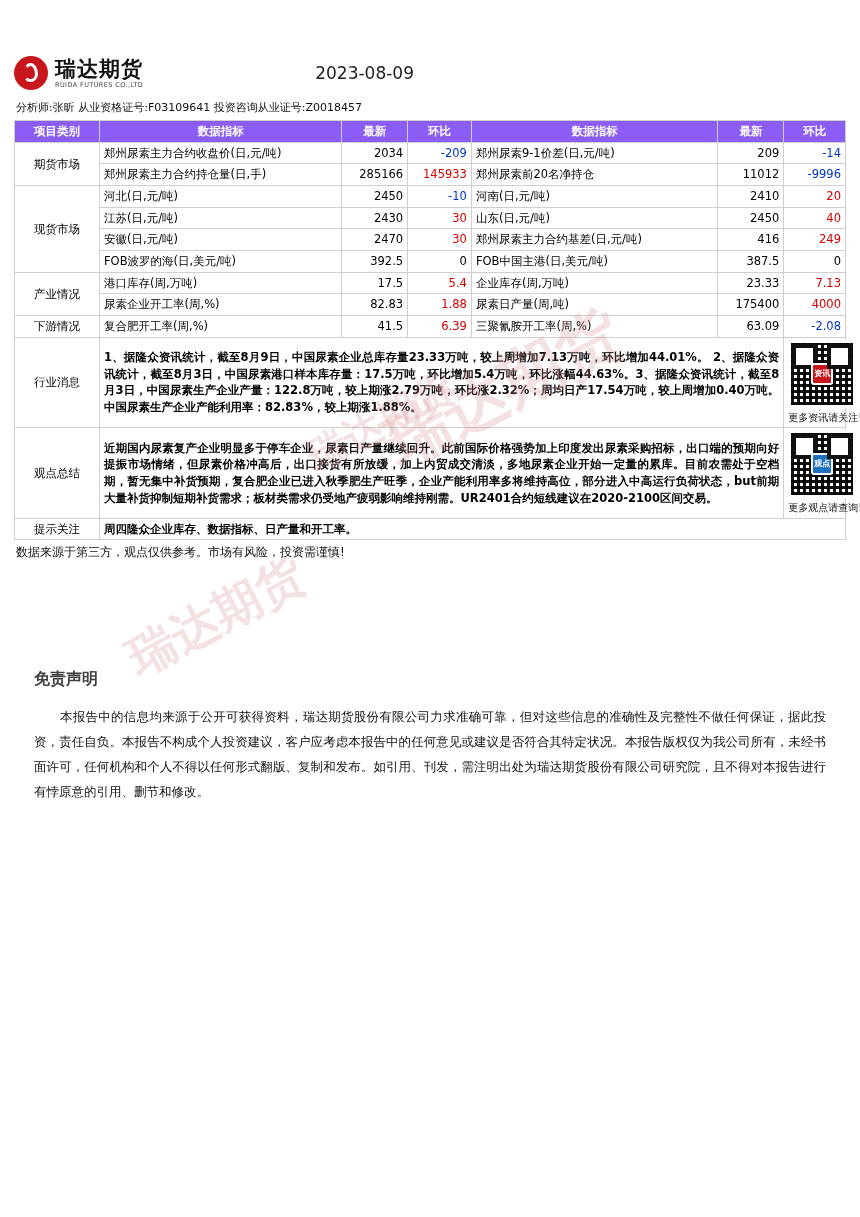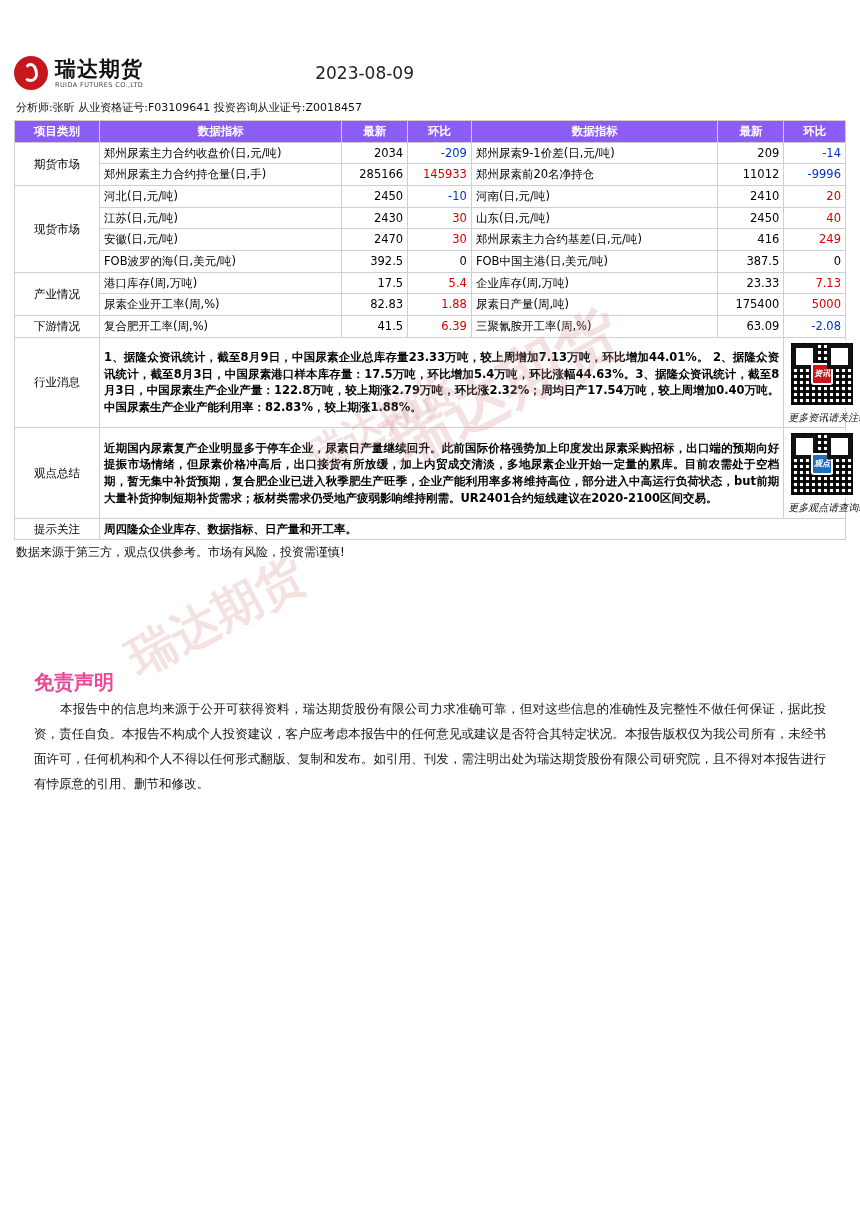--- a/index.html
+++ b/index.html
@@ -51,21 +51,21 @@
   }
   .cat{text-align:center;font-size:11.5px;}
   .ind{text-align:left;padding-left:4px;}
   .num{text-align:right;padding-right:5px;}
   .pos{color:#d40000;}
   .neg{color:#0033cc;}
   .zero{color:#000;}
 
   
   .blocktext{font-size:11.5px;line-height:1.85;text-align:justify;padding:6px 8px;font-weight:bold;}
-  .qr-cell{text-align:center;vertical-align:middle;padding:4px;font-style:italic;}
+  .qr-cell{text-align:center;vertical-align:middle;padding:4px;}
   .qr{
     width:62px;height:62px;margin:0 auto 2px auto;position:relative;
     background:
       repeating-linear-gradient(0deg,#111 0 3px,#fff 3px 6px),
       repeating-linear-gradient(90deg,#111 0 3px,#fff 3px 6px);
     background-blend-mode:multiply;
     border:3px solid #fff;
     box-sizing:content-box;
   }
   .qr:before,.qr:after{
@@ -78,21 +78,21 @@
     width:18px;height:18px;border-radius:3px;background:#c8161d;border:2px solid #fff;
     display:flex;align-items:center;justify-content:center;color:#fff;font-size:8px;font-weight:bold;
   }
   .qr-center.blue{background:#1f6fbf;}
   .qr-cap{font-size:10px;color:#111;margin-top:3px;white-space:nowrap;}
 
   .footnote{font-size:12px;padding:4px 2px 0 2px;color:#111;}
 
   
   .disc-wrap{margin:108px 34px 0 34px;}
-  .disc-title{font-size:20px;font-weight:bold;color:#ec4899;margin-bottom:0;}
+  .disc-title{font-size:16px;font-weight:bold;color:#404040;margin-bottom:14px;}
   .disc-body{font-size:12.5px;line-height:2.0;text-align:justify;text-indent:26px;color:#111;}
 
   
   .wm{
     position:absolute;pointer-events:none;user-select:none;
     color:rgba(214,150,150,.28);font-weight:bold;
     transform:rotate(-28deg);white-space:nowrap;
   }
   .wm1{left:375px;top:345px;font-size:64px;}
   .wm2{left:300px;top:395px;font-size:40px;}
@@ -205,21 +205,21 @@
           <td class="ind">企业库存(周,万吨)</td>
           <td class="num">23.33</td>
           <td class="num pos">7.13</td>
         </tr>
         <tr>
           <td class="ind">尿素企业开工率(周,%)</td>
           <td class="num">82.83</td>
           <td class="num pos">1.88</td>
           <td class="ind">尿素日产量(周,吨)</td>
           <td class="num">175400</td>
-          <td class="num pos">5000</td>
+          <td class="num pos">4000</td>
         </tr>
 
         <tr>
           <td class="cat">下游情况</td>
           <td class="ind">复合肥开工率(周,%)</td>
           <td class="num">41.5</td>
           <td class="num pos">6.39</td>
           <td class="ind">三聚氰胺开工率(周,%)</td>
           <td class="num">63.09</td>
           <td class="num neg">-2.08</td>

